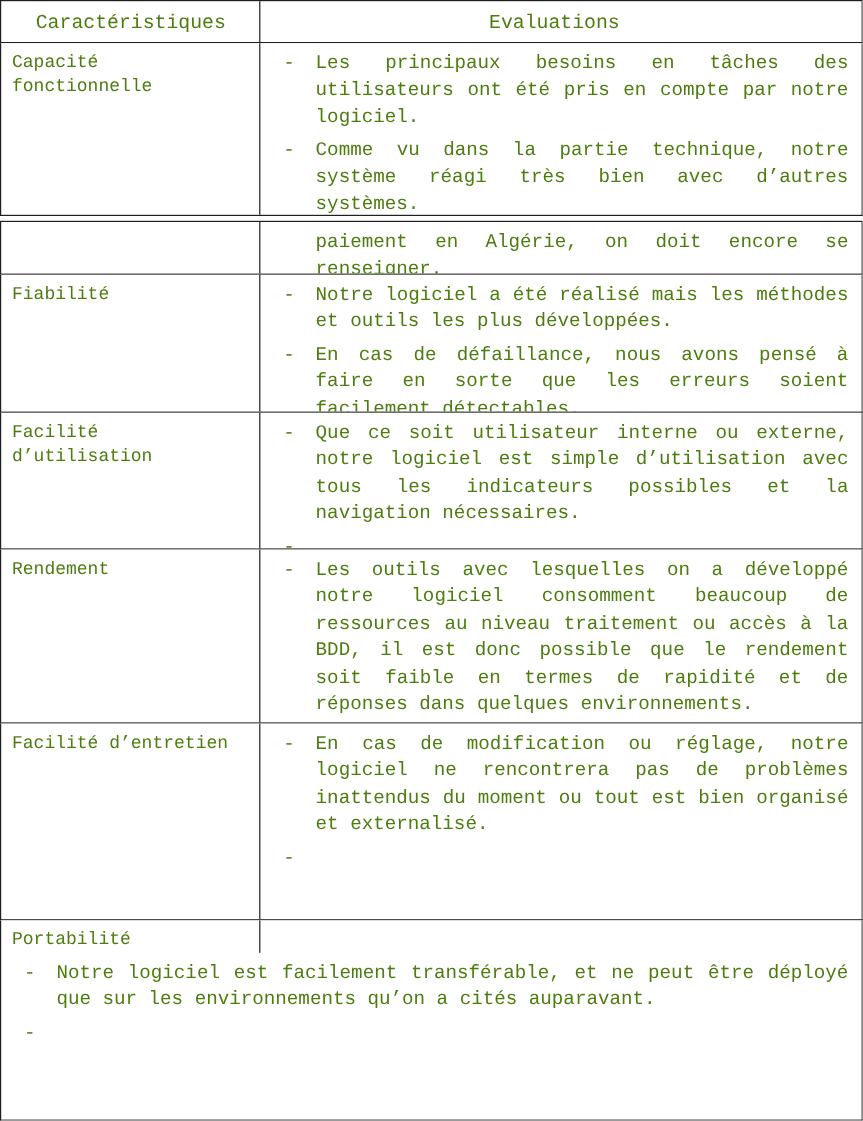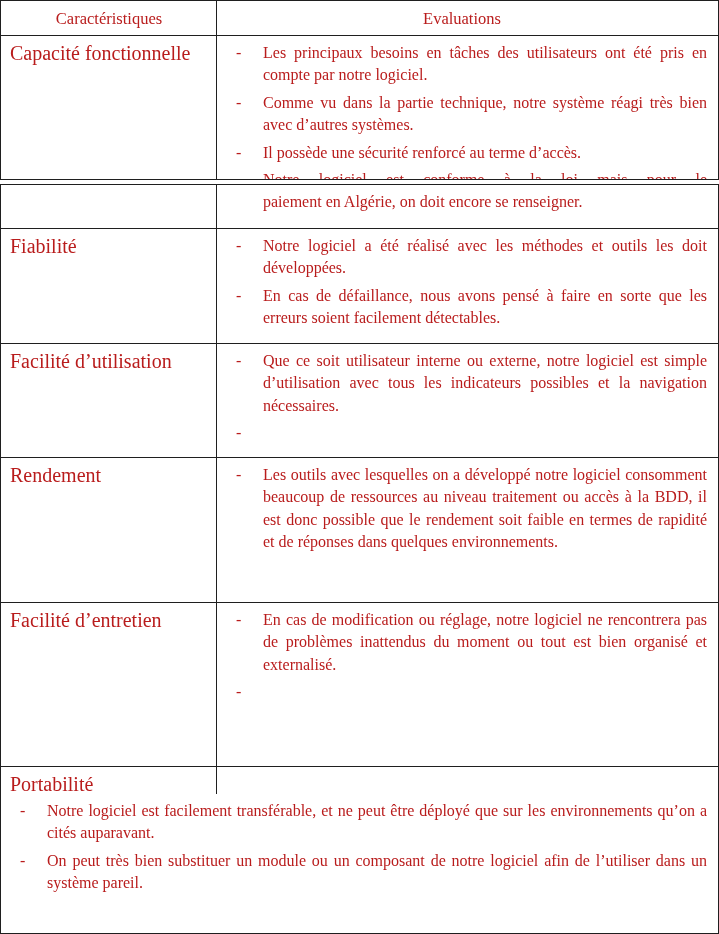--- a/index.html
+++ b/index.html
@@ -1,33 +1,33 @@
 <!DOCTYPE html>
 <html><head>
 <meta charset="utf-8">
 <style>
   html, body { margin: 0; padding: 0; background: #ffffff; }
   .page {
     width: 719px; height: 934px; background: #ffffff; overflow: hidden;
-    font-family: Liberation Serif, serif;
-    color: #b91c1c;
+    font-family: Liberation Mono, monospace;
+    color: #4d7c0f;
   }
   .tbl { width: 719px; height: 934px; box-sizing: border-box; }
   .row {
     display: flex; box-sizing: border-box; background: #ffffff;
     border: 1.5px solid #1f1f1f; border-top: none;
   }
   .row.header { border-top: 1.5px solid #1f1f1f; height: 36px; }
   .row.page-start { border-top: 1.5px solid #1f1f1f; }
   .gap { height: 4px; background: #ffffff; }
   .cl {
     flex: 0 0 auto; width: 216px; box-sizing: border-box;
     border-right: 1.5px solid #1f1f1f;
     padding: 7px 8px 0 9px;
-    font-size: 20px; line-height: 20px;
+    font-size: 15px; line-height: 20px;
     overflow: hidden;
   }
   .cr {
     flex: 1; box-sizing: border-box;
     padding: 6px 11px 0 0;
     font-size: 16px;
     overflow: hidden;
   }
   .header .cl, .header .cr { text-align: center; padding-top: 8px; font-size: 16.5px; }
   .item {
@@ -59,21 +59,21 @@
       <div class="gap"></div>
       <div class="row page-start" style="height: 45px;">
         <div class="cl"></div>
         <div class="cr">
           <div class="item no-dash"><span>paiement en Algérie, on doit encore se renseigner.</span></div>
         </div>
       </div>
       <div class="row" style="height: 115px;">
         <div class="cl">Fiabilité</div>
         <div class="cr">
-          <div class="item"><span class="dash">-</span><span>Notre logiciel a été réalisé avec les méthodes et outils les doit développées.</span></div>
+          <div class="item"><span class="dash">-</span><span>Notre logiciel a été réalisé mais les méthodes et outils les plus développées.</span></div>
           <div class="item"><span class="dash">-</span><span>En cas de défaillance, nous avons pensé à faire en sorte que les erreurs soient facilement détectables.</span></div>
         </div>
       </div>
       <div class="row" style="height: 114px; justify-content: space-between;">
         <div class="cl">Facilité d’utilisation</div>
         <div class="cr">
           <div class="item"><span class="dash">-</span><span>Que ce soit utilisateur interne ou externe, notre logiciel est simple d’utilisation avec tous les indicateurs possibles et la navigation nécessaires.</span></div>
           <div class="item"><span class="dash">-</span></div>
         </div>
       </div>
@@ -87,17 +87,17 @@
         <div class="cl">Facilité d’entretien</div>
         <div class="cr">
           <div class="item"><span class="dash">-</span><span>En cas de modification ou réglage, notre logiciel ne rencontrera pas de problèmes inattendus du moment ou tout est bien organisé et externalisé.</span></div>
           <div class="item"><span class="dash">-</span></div>
         </div>
       </div>
       <div class="row" style="height: 167px; flex-direction: column;">
         <div class="cl">Portabilité</div>
         <div class="cr">
           <div class="item"><span class="dash">-</span><span>Notre logiciel est facilement transférable, et ne peut être déployé que sur les environnements qu’on a cités auparavant.</span></div>
-          <div class="item"><span class="dash">-</span><span>On peut très bien substituer un module ou un composant de notre logiciel afin de l’utiliser dans un système pareil.</span></div>
+          <div class="item"><span class="dash">-</span></div>
         </div>
       </div>
     </div>
 </div>
 
 </body></html>

